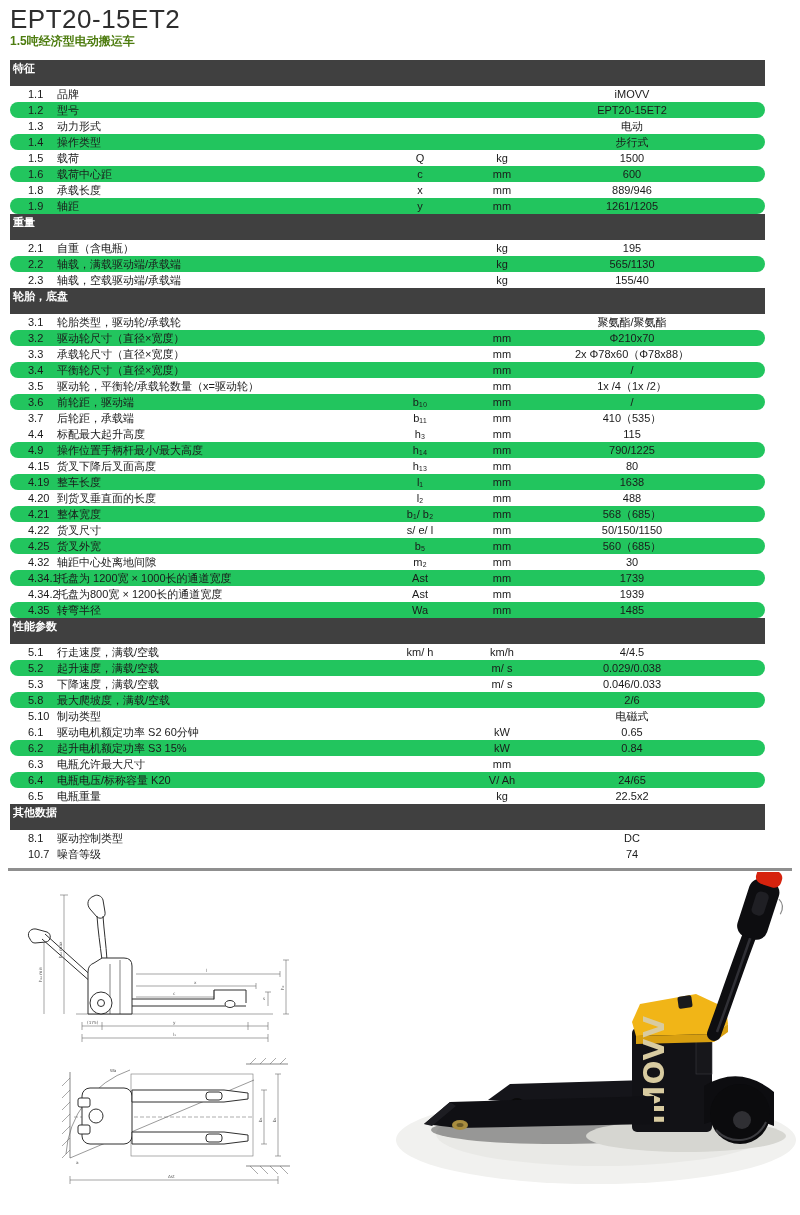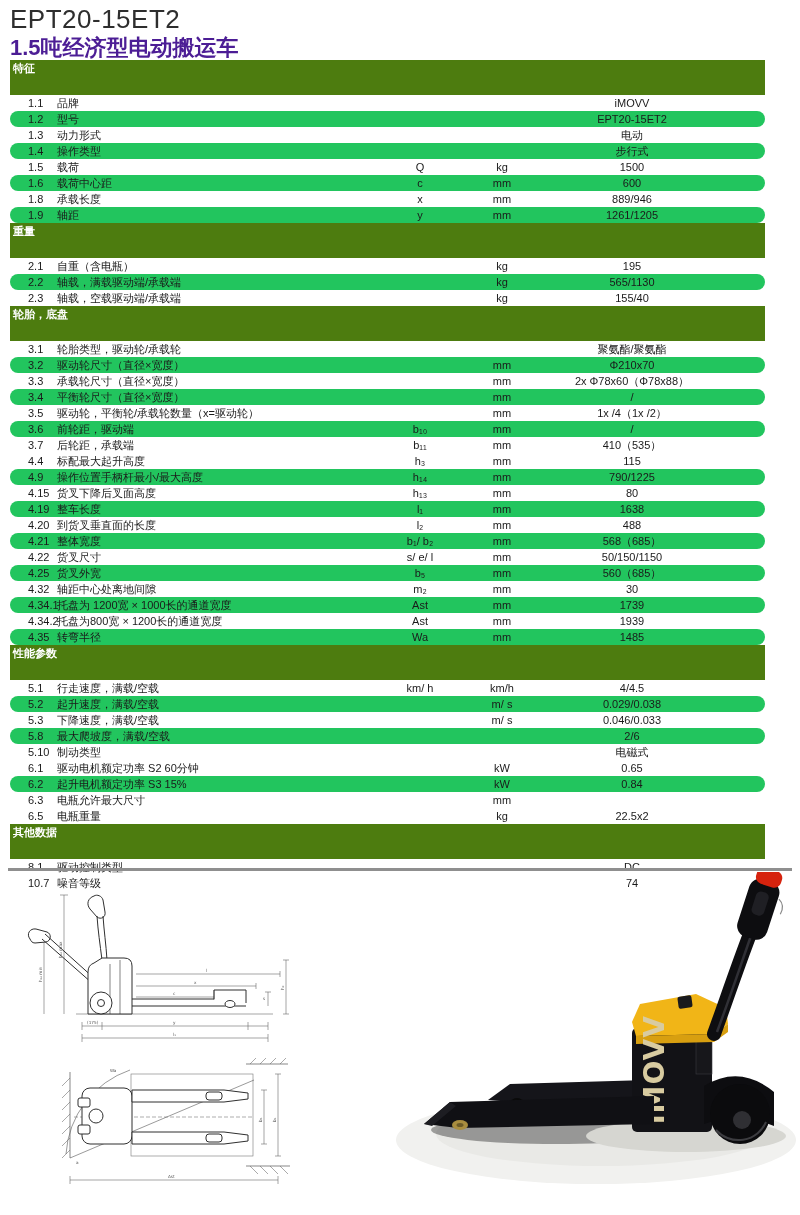--- a/index.html
+++ b/index.html
@@ -2,25 +2,25 @@
 <html><head>
 <meta charset="utf-8">
 <style>
   html,body{margin:0;padding:0;background:#fff;}
   body{width:800px;height:1215px;overflow:hidden;
        font-family:"Liberation Sans","DejaVu Sans",sans-serif;color:#1a1a1a;}
   .page{position:relative;width:800px;height:1215px;background:#fff;}
 
   .title{position:absolute;left:10px;top:4px;font-size:26px;font-weight:400;
          letter-spacing:0.5px;color:#2e2e2e;white-space:nowrap;}
-  .subtitle{position:absolute;left:10px;top:33px;font-size:22px;font-weight:bold;
-            color:#4c1d95;white-space:nowrap;}
+  .subtitle{position:absolute;left:10px;top:33px;font-size:12px;font-weight:bold;
+            color:#4d7c0f;white-space:nowrap;}
 
   .spec-table{position:absolute;left:10px;top:60px;width:755px;}
-  .sec{height:35px;line-height:17px;background:#4d7c0f;color:#fff;
+  .sec{height:26px;line-height:17px;background:#404040;color:#fff;
        font-size:11px;font-weight:bold;padding-left:3px;}
   .row{position:relative;height:16px;line-height:16px;font-size:11px;background:#fff;}
   .row.alt{background:#22c55e;border-radius:8px;}
   .row span{display:block;position:absolute;top:0;white-space:nowrap;}
   .c-no{left:2px;margin-left:16px;}
   .c-desc{left:47px;}
   .c-sym{left:320px;width:180px;text-align:center;}
   .c-unit{left:402px;width:180px;text-align:center;}
   .c-val{left:502px;width:240px;text-align:center;}
   .table-end{position:absolute;left:8px;top:868px;width:784px;height:3px;background:#8f8f8f;}
@@ -302,20 +302,27 @@
         <span class="c-sym"></span>
         <span class="c-unit">kW</span>
         <span class="c-val">0.84</span>
       </div>
       <div class="row">
         <span class="c-no">6.3</span>
         <span class="c-desc">电瓶允许最大尺寸</span>
         <span class="c-sym"></span>
         <span class="c-unit">mm</span>
         <span class="c-val"></span>
+      </div>
+      <div class="row alt">
+        <span class="c-no">6.4</span>
+        <span class="c-desc">电瓶电压/标称容量 K20</span>
+        <span class="c-sym"></span>
+        <span class="c-unit">V/ Ah</span>
+        <span class="c-val">24/65</span>
       </div>
       <div class="row">
         <span class="c-no">6.5</span>
         <span class="c-desc">电瓶重量</span>
         <span class="c-sym"></span>
         <span class="c-unit">kg</span>
         <span class="c-val">22.5x2</span>
       </div>
       <div class="sec">其他数据</div>
       <div class="row">

